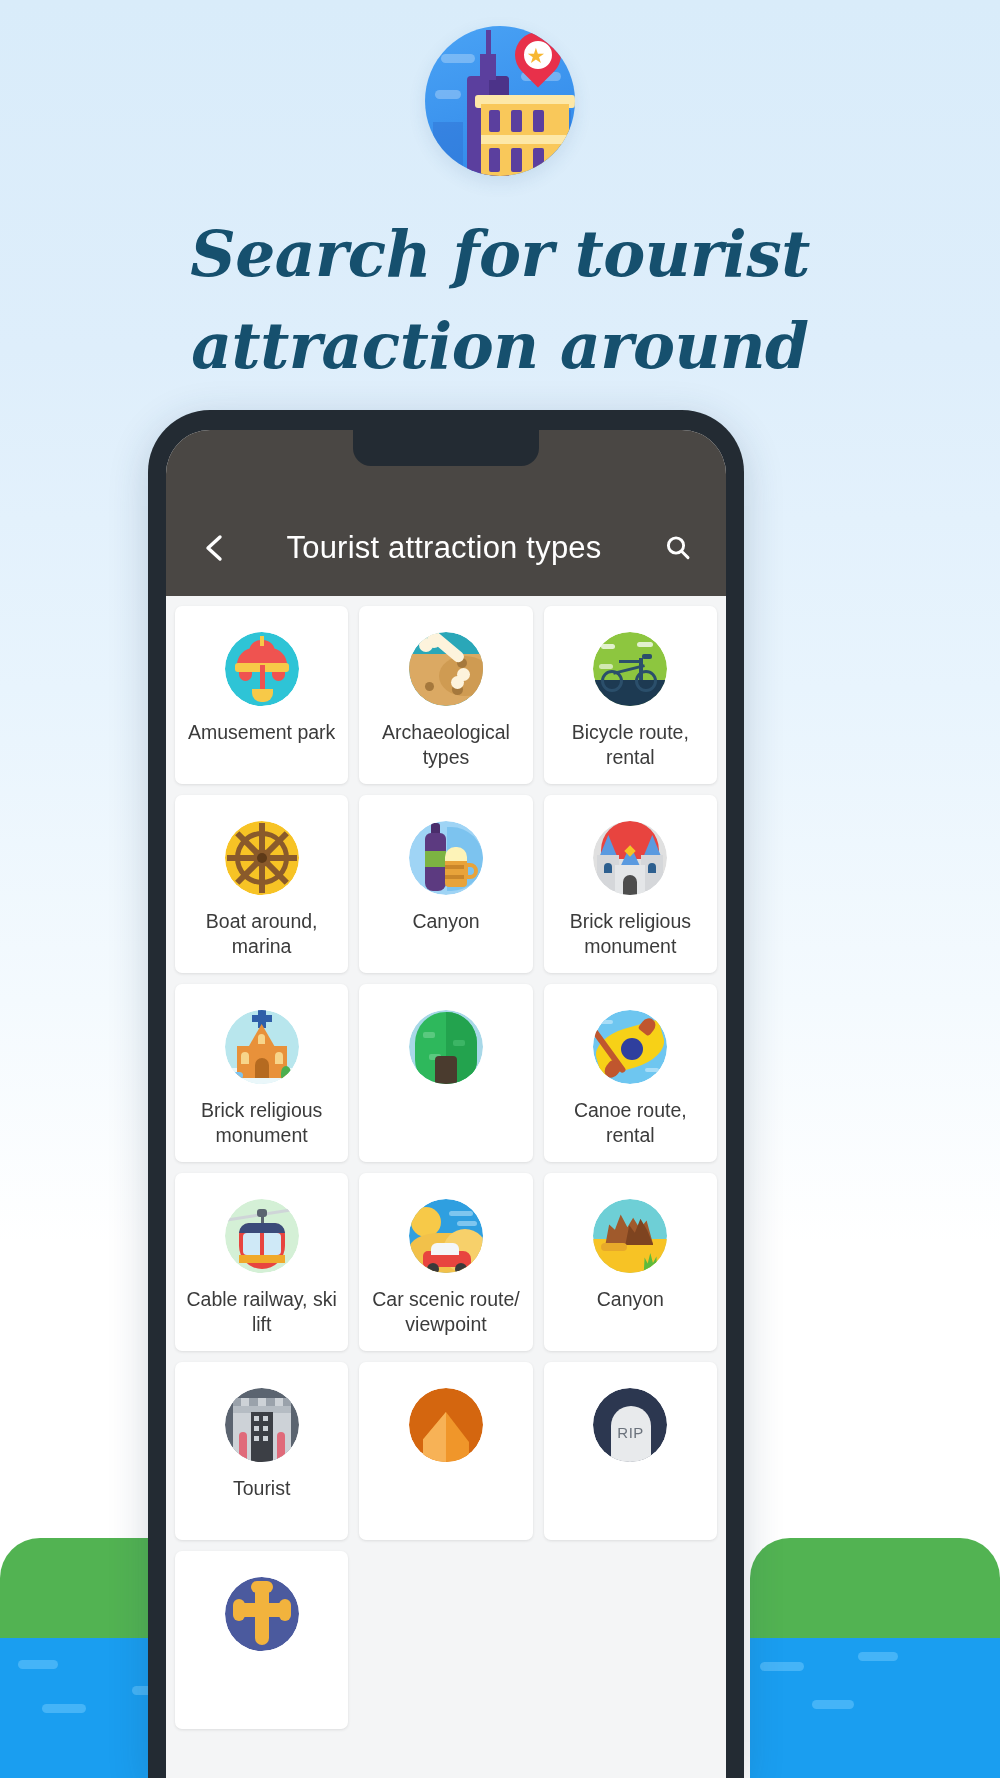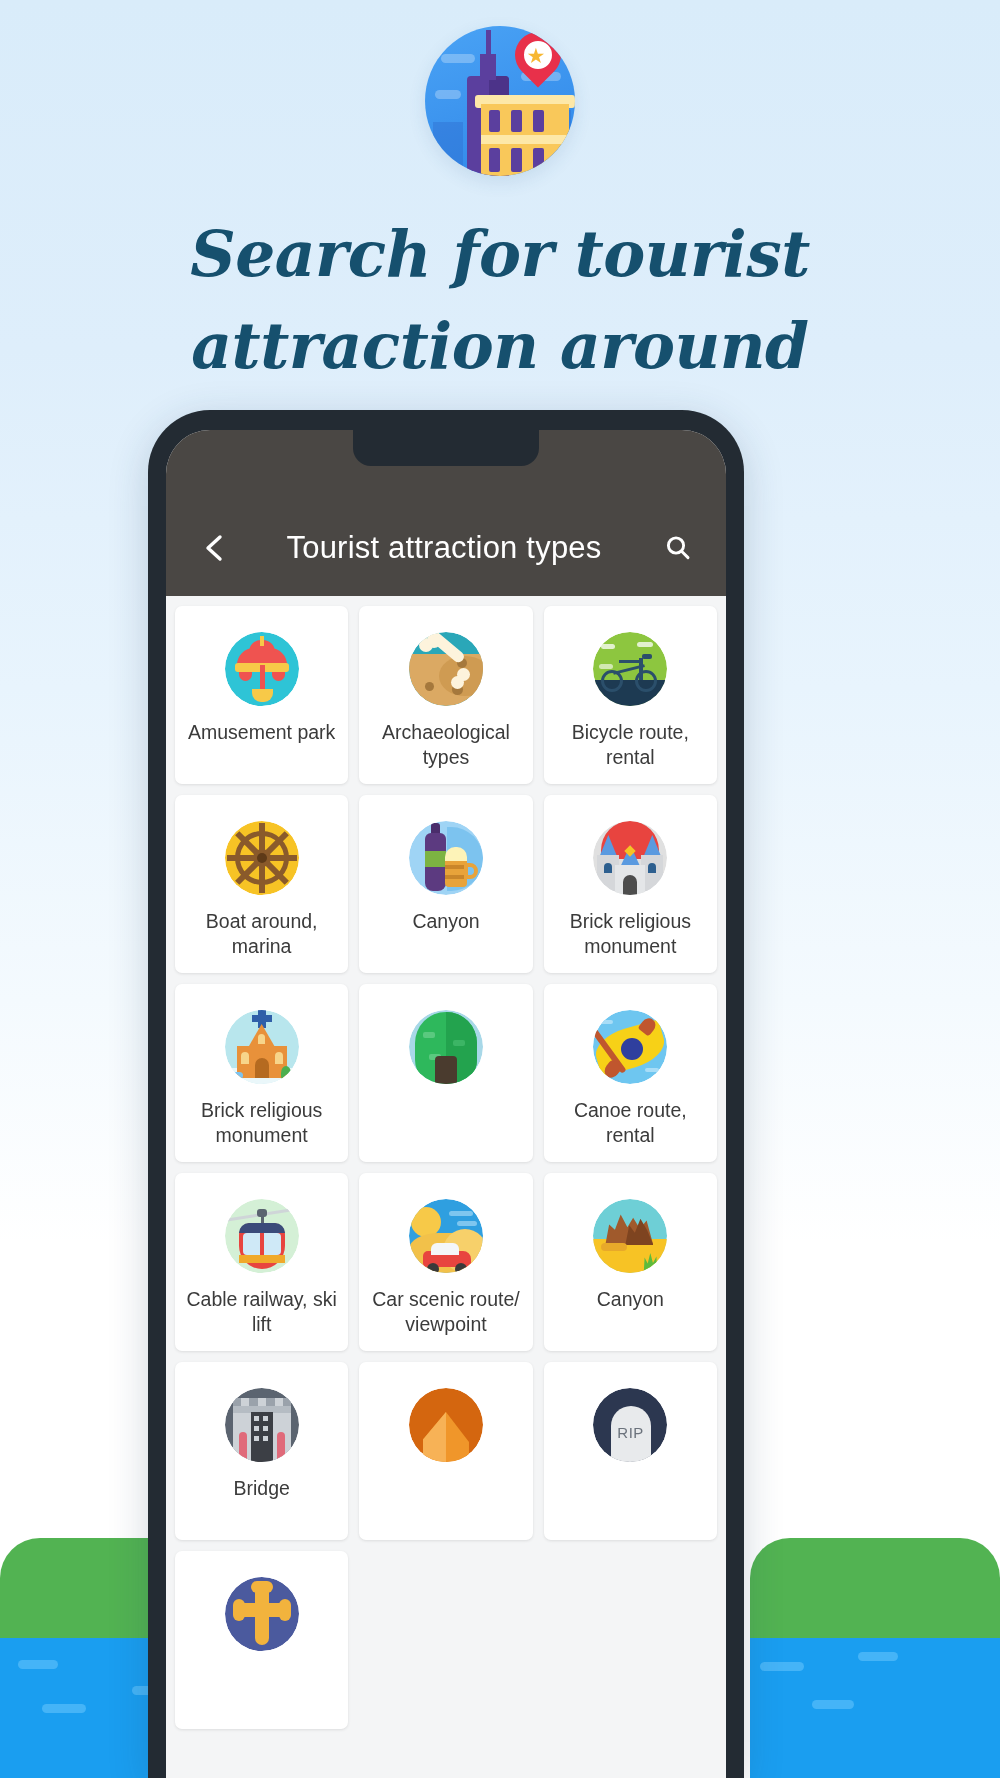--- a/index.html
+++ b/index.html
@@ -446,21 +446,21 @@
             <div class="sh" style="left:26px;top:24px;width:22px;height:50px;background:#3c3f45;"></div>
             <div class="sh" style="left:29px;top:28px;width:5px;height:5px;background:#cdd2d7;"></div>
             <div class="sh" style="left:38px;top:28px;width:5px;height:5px;background:#cdd2d7;"></div>
             <div class="sh" style="left:29px;top:38px;width:5px;height:5px;background:#cdd2d7;"></div>
             <div class="sh" style="left:38px;top:38px;width:5px;height:5px;background:#cdd2d7;"></div>
             <div class="sh" style="left:29px;top:48px;width:5px;height:5px;background:#cdd2d7;"></div>
             <div class="sh" style="left:38px;top:48px;width:5px;height:5px;background:#cdd2d7;"></div>
             <div class="sh" style="left:14px;top:44px;width:8px;height:30px;background:#e06a7a;border-radius:4px 4px 0 0;"></div>
             <div class="sh" style="left:52px;top:44px;width:8px;height:30px;background:#e06a7a;border-radius:4px 4px 0 0;"></div>
           </div>
-          <div class="card-label">Bridge</div>
+          <div class="card-label">Tourist</div>
         </div>
 
         <div class="card">
           <div class="card-icon">
             <div class="ci-bg" style="background:#d4660f;border-radius:50%;"></div>
             <div class="sh" style="left:14px;top:24px;width:46px;height:50px;background:#f0962a;clip-path:polygon(50% 0,100% 60%,100% 100%,0 100%,0 55%);"></div>
             <div class="sh" style="left:14px;top:24px;width:23px;height:50px;background:#f7b256;clip-path:polygon(100% 0,100% 100%,0 100%,0 55%);"></div>
           </div>
           <div class="card-label"></div>
         </div>

